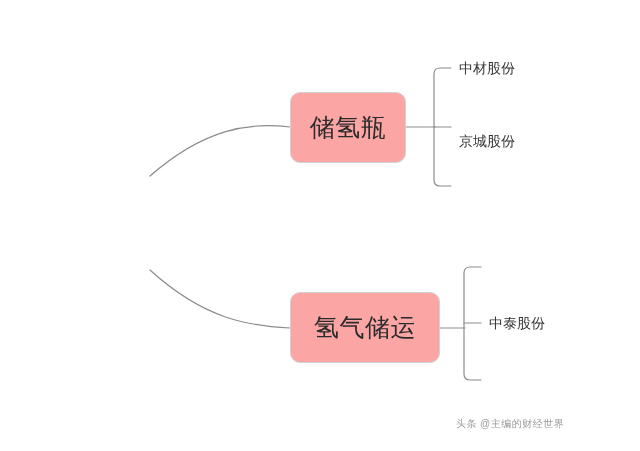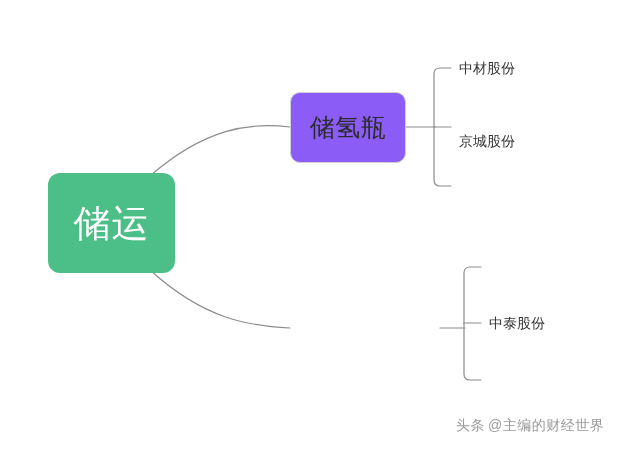--- a/index.html
+++ b/index.html
@@ -48,21 +48,21 @@
     font-size: 37px;
     line-height: 1;
     letter-spacing: 1px;
     font-weight: 400;
     white-space: nowrap;
   }
 
   
   .branch-node {
     position: absolute;
-    background: #8b5cf6;
+    background: #fca5a5;
     border: 1px solid #d2d2d4;
     border-radius: 10px;
     display: flex;
     align-items: center;
     justify-content: center;
     box-sizing: border-box;
   }
   .branch-node.node-a {
     left: 290px;
     top: 92px;
@@ -91,21 +91,21 @@
     line-height: 1;
     white-space: nowrap;
     transform: translateY(-50%);
   }
 
   
   .watermark {
     position: absolute;
     left: 456px;
     top: 417px;
-    font-size: 14px;
+    font-size: 10px;
     color: #9a9a9a;
     white-space: nowrap;
     letter-spacing: 0.5px;
   }
   .watermark .wm-brand { margin-right: 3px; }
 </style>
 </head>
 <body>
 
 <div id="canvas">
@@ -118,31 +118,31 @@
 
     <path d="M 406 127 L 435 127" fill="none" stroke="#8c8c8c" stroke-width="1.2" stroke-linecap="round"></path>
     <path d="M 451 68 L 440 68 Q 434 68 434 74 L 434 180 Q 434 186 440 186 L 451 186" fill="none" stroke="#8c8c8c" stroke-width="1.2" stroke-linejoin="round" stroke-linecap="round"></path>
     <path d="M 434 127 L 451 127" fill="none" stroke="#8c8c8c" stroke-width="1.2" stroke-linecap="round"></path>
 
     <path d="M 440 328 L 465 328" fill="none" stroke="#8c8c8c" stroke-width="1.2" stroke-linecap="round"></path>
     <path d="M 481 267 L 470 267 Q 464 267 464 273 L 464 374 Q 464 380 470 380 L 481 380" fill="none" stroke="#8c8c8c" stroke-width="1.2" stroke-linejoin="round" stroke-linecap="round"></path>
     <path d="M 464 323 L 481 323" fill="none" stroke="#8c8c8c" stroke-width="1.2" stroke-linecap="round"></path>
   </svg>
 
-  <div class="root-node">
-    <span class="root-label">储运</span>
-  </div>
 
   <div class="branch-node node-a">
     <span class="branch-label">储氢瓶</span>
   </div>
 
   <div class="leaf-label" style="left:459px; top:68px;">中材股份</div>
   <div class="leaf-label" style="left:459px; top:141px;">京城股份</div>
 
+  <div class="branch-node node-b">
+    <span class="branch-label">氢气储运</span>
+  </div>
 
   <div class="leaf-label" style="left:489px; top:323px;text-align:right;">中泰股份</div>
 
   <div class="watermark">
     <span class="wm-brand">头条</span><span>@主编的财经世界</span>
   </div>
 
 </div>
 
 </body></html>

